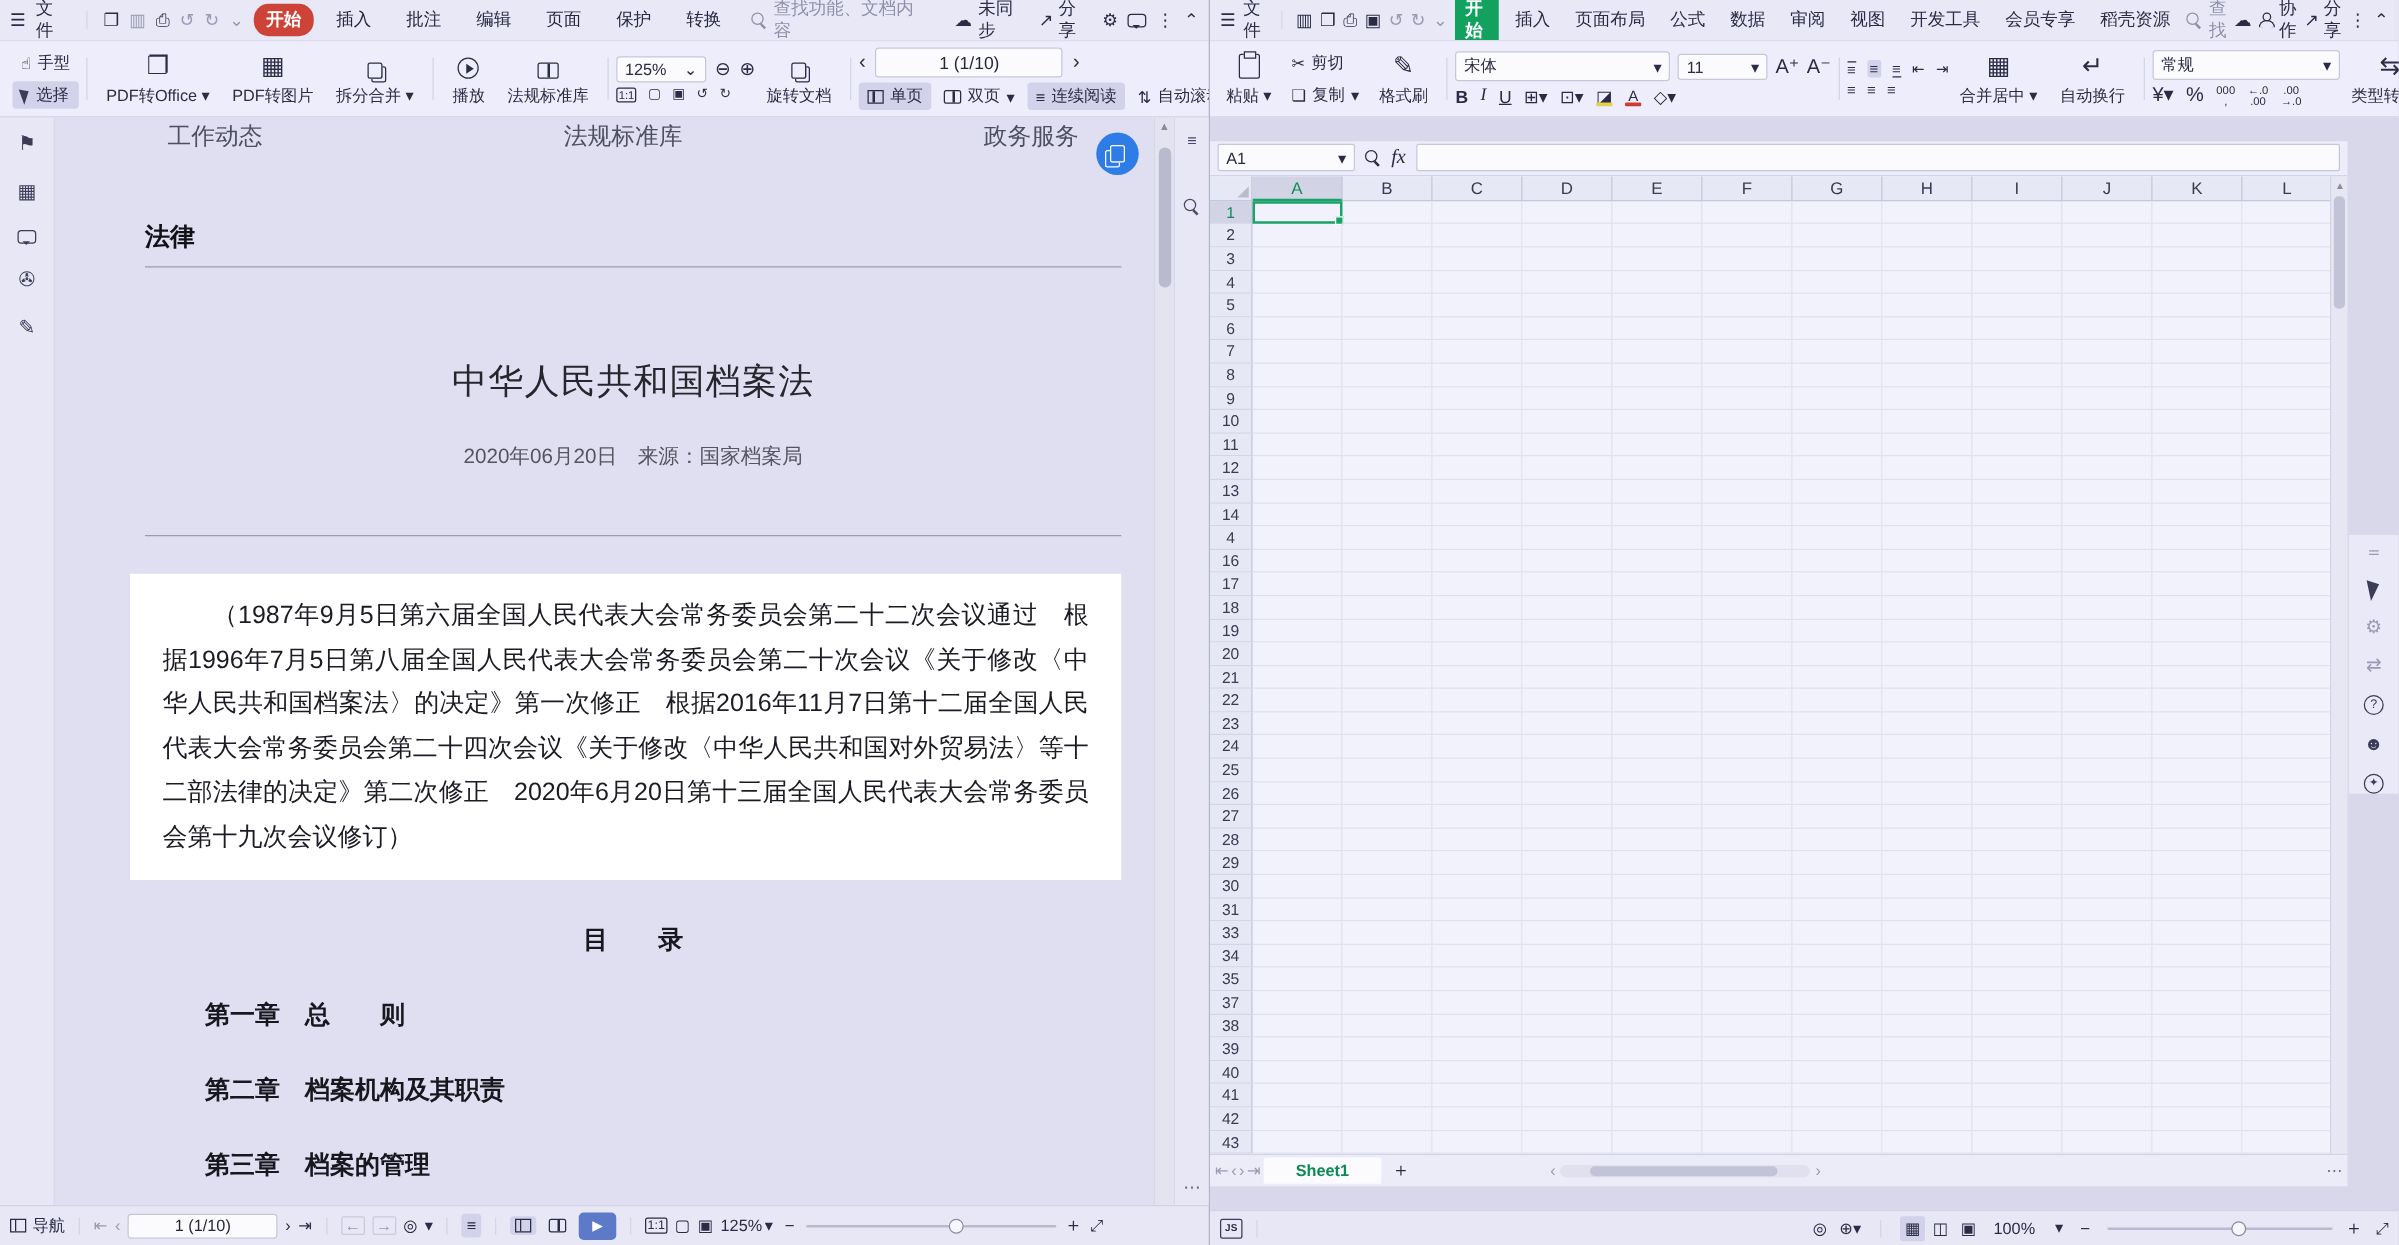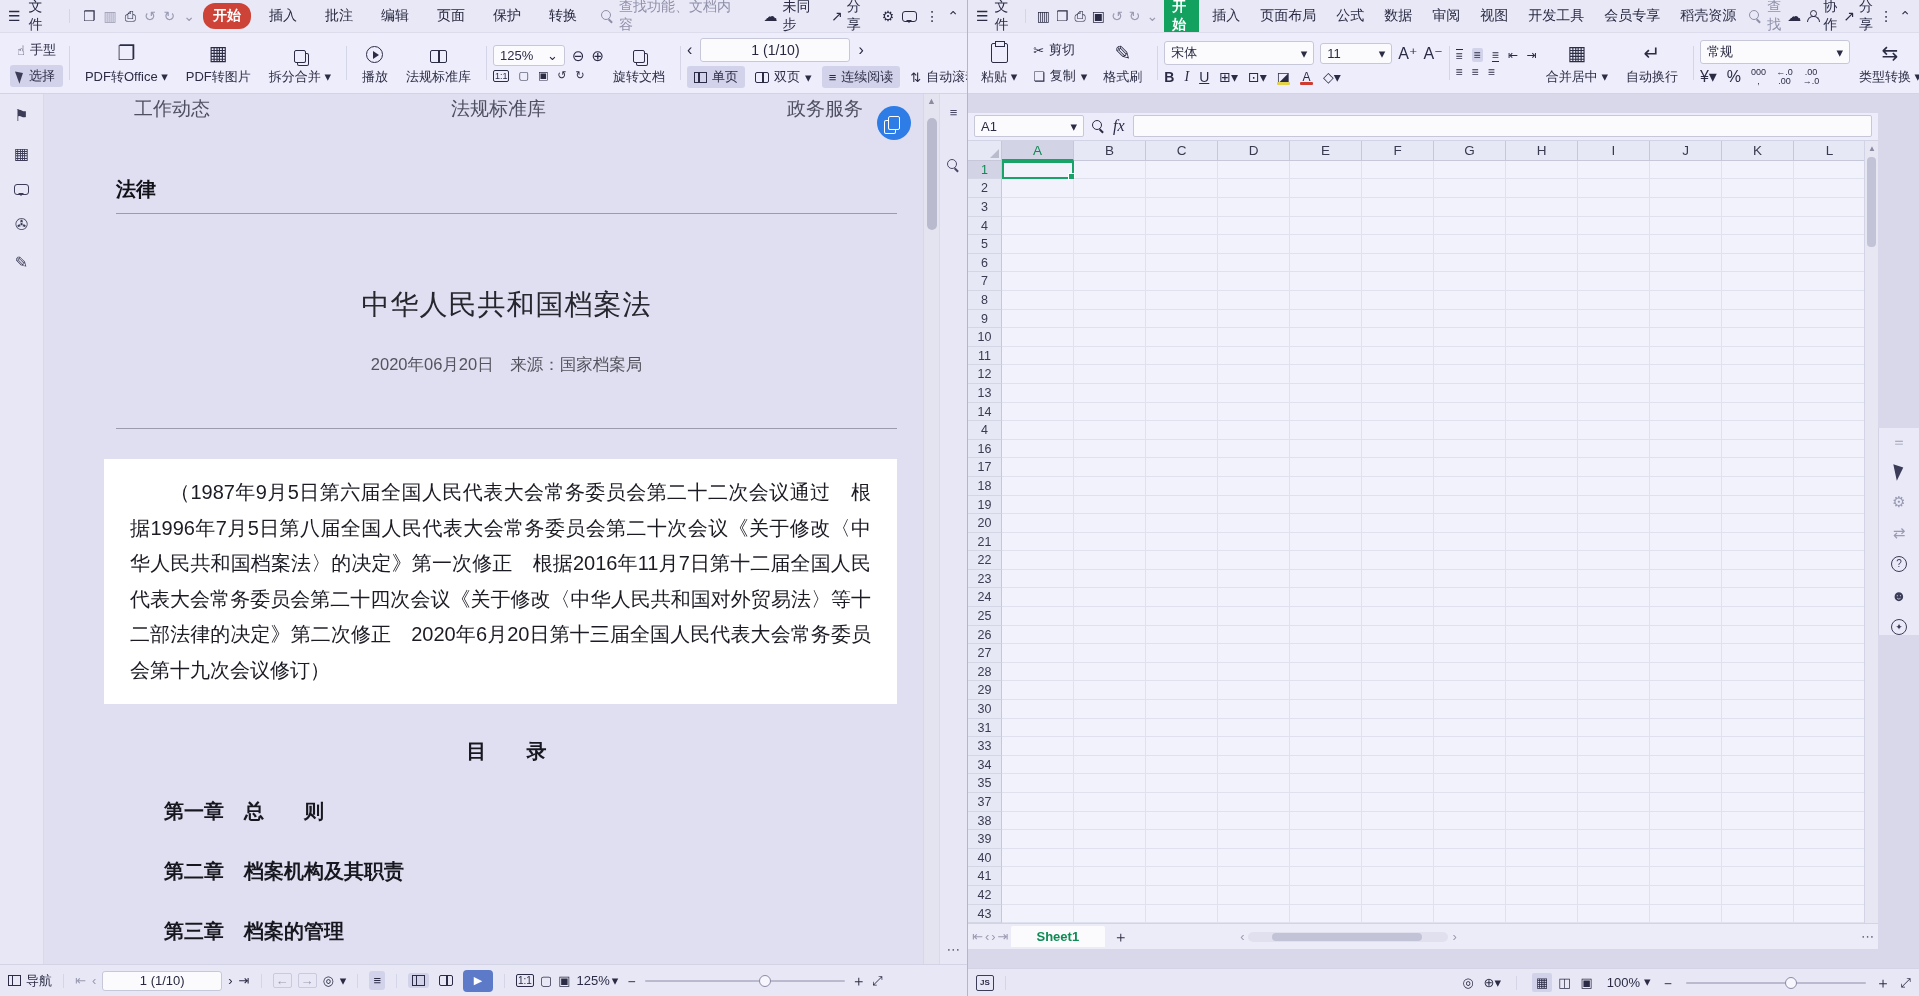--- a/index.html
+++ b/index.html
@@ -394,21 +394,21 @@
             <span class="icon">▾</span>
           </div>
       </div>
       <div class="vbtn">
           <span class="big icon">✎</span>
           <span>格式刷</span>
         </div>
       <span class="sep"></span>
       <div class="stack">
         <div style="display:flex;align-items:center;gap:6px;">
-          <span class="dd" style="width:150px;">
+          <span class="dd" style="width:172px;">
               <span>宋体</span>
               <span class="icon">▾</span>
             </span>
           <span class="dd" style="width:72px;">
               <span>11</span>
               <span class="icon">▾</span>
             </span>
           <span>A⁺</span>
           <span>A⁻</span>
         </div>
@@ -1174,21 +1174,21 @@
       <span class="sep s"></span>
       <span style="margin-left:auto;display:flex;align-items:center;gap:10px;">
         <span class="icon">◎</span>
         <span><span class="icon">⊕</span><span class="icon">▾</span></span>
         <span class="sep s"></span>
         <span class="view3">
           <span class="active">▦</span>
           <span>◫</span>
           <span>▣</span>
         </span>
-        <span style="display:flex;align-items:flex-start;gap:4px;">
+        <span style="display:flex;align-items:flex-start;gap:16px;">
             <span>100%</span>
             <span class="icon">▾</span>
           </span>
         <span class="icon" style="font-size:15px;">－</span>
         <span class="knobline" style="width:180px;">
             <span class="knob" style="left:55%;"></span>
           </span>
         <span class="icon" style="font-size:15px;">＋</span>
         <span class="icon">⤢</span>
       </span>

